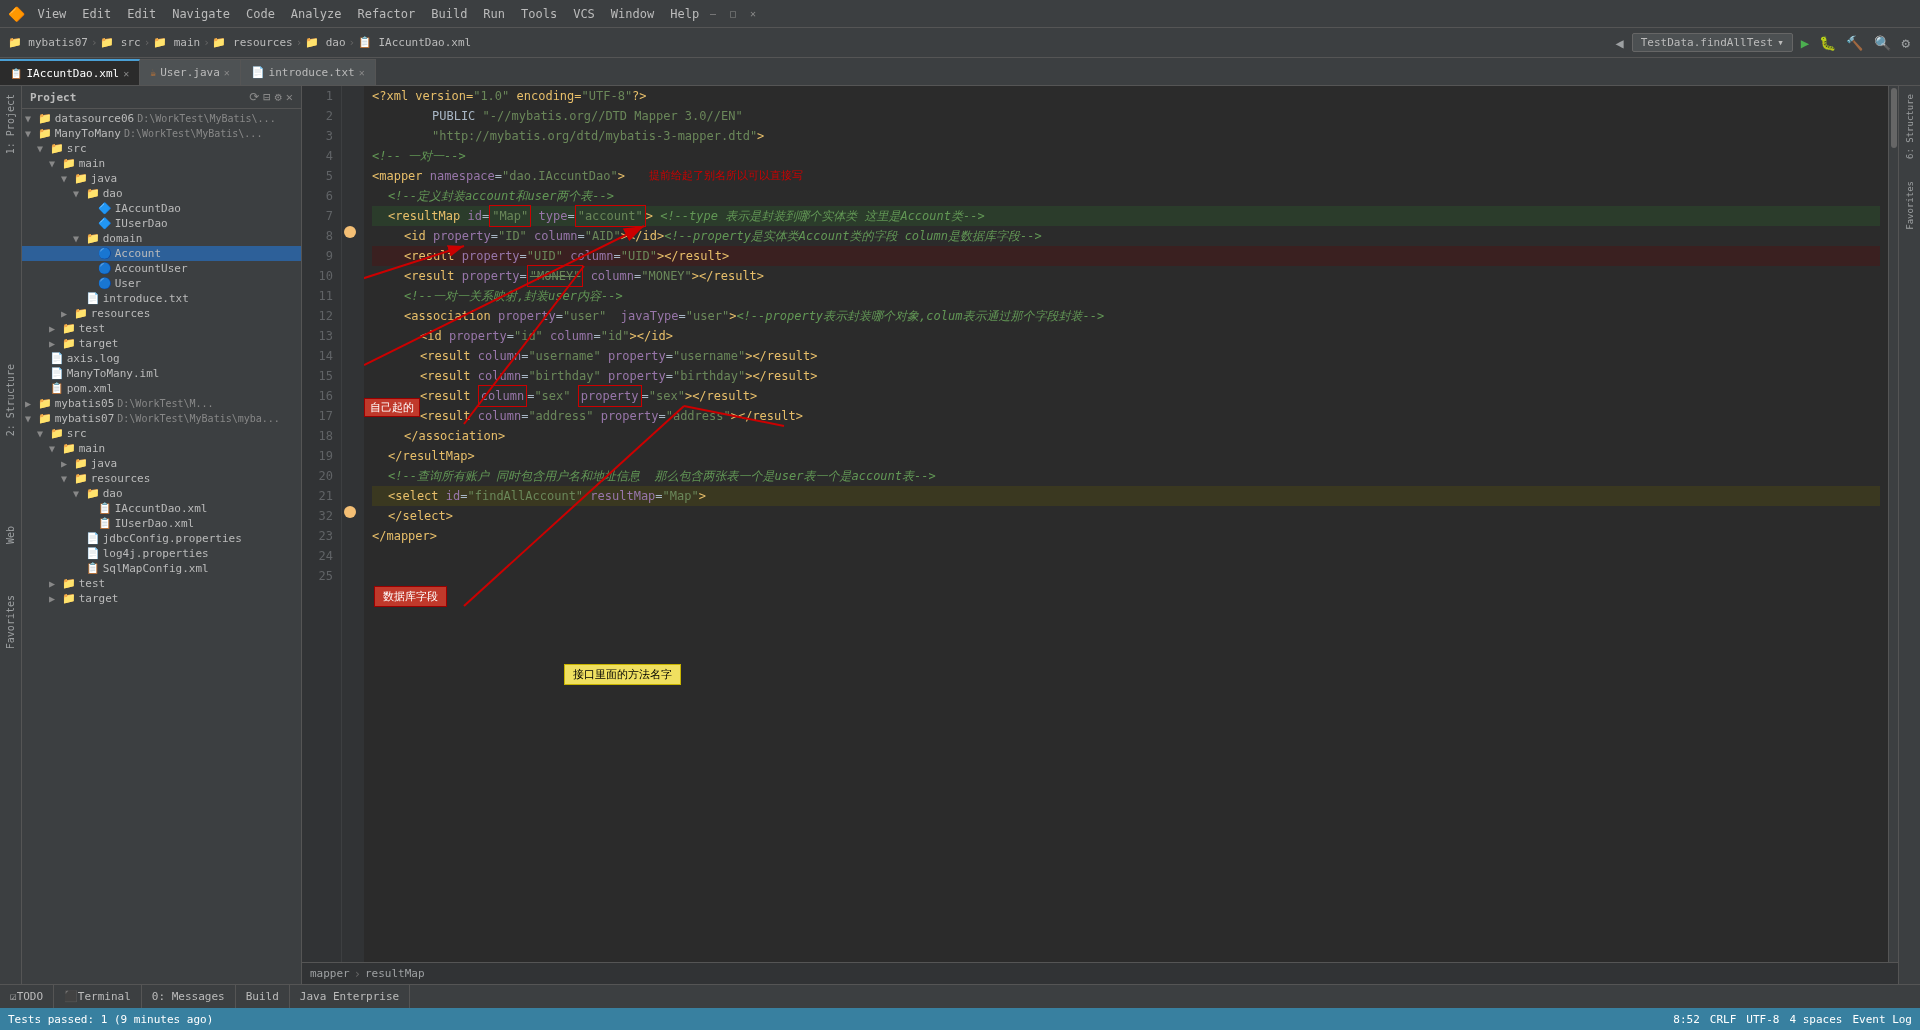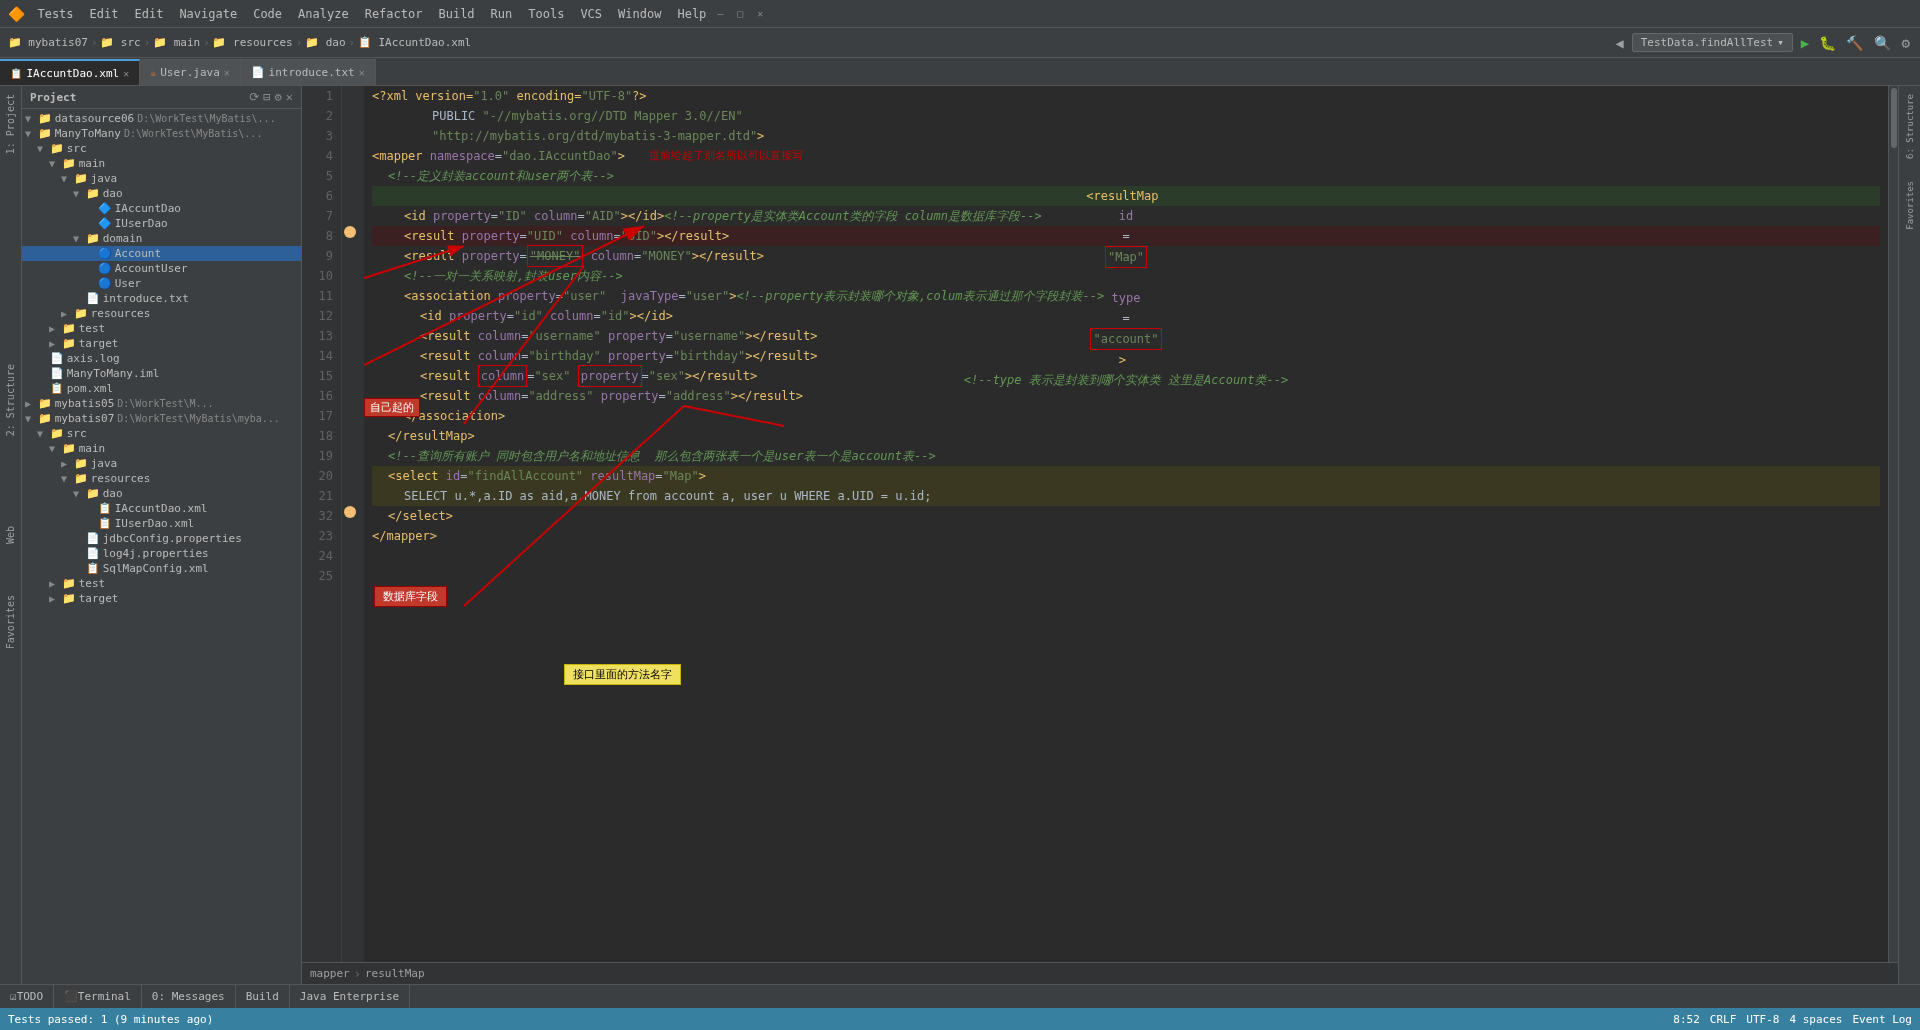--- a/index.html
+++ b/index.html
@@ -98,21 +98,21 @@
 
     .code-wrapper { position: relative; flex: 1; display: flex; overflow: hidden; }
   </style>
 </head>
 <body>
 
 <div class="title-bar">
   <div class="title-bar-left">
     <span class="title-logo">🔶</span>
     <div class="title-menu">
-      <span>Tests</span>
+      <span>View</span>
       <span>Edit</span>
       <span>Edit</span>
       <span>Navigate</span>
       <span>Code</span>
       <span>Analyze</span>
       <span>Refactor</span>
       <span>Build</span>
       <span>Run</span>
       <span>Tools</span>
       <span>VCS</span>
@@ -475,31 +475,34 @@
 
 
         <div class="code-line">
           <span style="display:inline-block;width:60px"></span><span class="c-text">PUBLIC </span><span class="c-val">"-//mybatis.org//DTD Mapper 3.0//EN"</span>
         </div>
 
         <div class="code-line">
           <span style="display:inline-block;width:60px"></span><span class="c-val">"http://mybatis.org/dtd/mybatis-3-mapper.dtd"</span><span class="c-tag">&gt;</span>
         </div>
 
+        <div class="code-line">
+          <span class="c-cmt">&lt;!-- 一对一--&gt;</span>
+        </div>
 
         <div class="code-line">
           <span class="c-tag">&lt;mapper </span><span class="c-attr">namespace</span><span class="c-text">=</span><span class="c-val">"dao.IAccuntDao"</span><span class="c-tag">&gt;</span>
           <span style="margin-left:24px;color:#cc0000;font-size:11px;font-family:Liberation Mono, monospace;">提前给起了别名所以可以直接写</span>
         </div>
 
         <div class="code-line">
           <span style="display:inline-block;width:16px"></span><span class="c-cmt">&lt;!--定义封装account和user两个表--&gt;</span>
         </div>
 
-        <div class="code-line" style="background:#2b3c2b;flex-direction:column;">
+        <div class="code-line" style="background:#2b3c2b;">
           <span style="display:inline-block;width:16px"></span><span class="c-tag">&lt;resultMap </span><span class="c-attr">id</span><span class="c-text">=</span><span class="c-val" style="border:1px solid #cc0000;padding:0 2px;">"Map"</span><span class="c-text"> </span><span class="c-attr">type</span><span class="c-text">=</span><span class="c-val" style="border:1px solid #cc0000;padding:0 2px;">"account"</span><span class="c-tag">&gt; </span><span class="c-cmt">&lt;!--type 表示是封装到哪个实体类 这里是Account类--&gt;</span>
         </div>
 
         <div class="code-line">
           <span style="display:inline-block;width:32px"></span><span class="c-tag">&lt;id </span><span class="c-attr">property</span><span class="c-text">=</span><span class="c-val">"ID"</span><span class="c-text"> </span><span class="c-attr">column</span><span class="c-text">=</span><span class="c-val">"AID"</span><span class="c-tag">&gt;&lt;/id&gt;</span><span class="c-cmt">&lt;!--property是实体类Account类的字段 column是数据库字段--&gt;</span>
         </div>
 
         <div class="code-line" style="background:#3a2020;">
           <span style="display:inline-block;width:32px"></span><span class="c-tag">&lt;result </span><span class="c-attr">property</span><span class="c-text">=</span><span class="c-val">"UID"</span><span class="c-text"> </span><span class="c-attr">column</span><span class="c-text">=</span><span class="c-val">"UID"</span><span class="c-tag">&gt;&lt;/result&gt;</span>
         </div>
@@ -545,23 +548,20 @@
         </div>
 
         <div class="code-line">
           <span style="display:inline-block;width:16px"></span><span class="c-cmt">&lt;!--查询所有账户 同时包含用户名和地址信息  那么包含两张表一个是user表一个是account表--&gt;</span>
         </div>
 
         <div class="code-line" style="background:#3a3820;">
           <span style="display:inline-block;width:16px"></span><span class="c-tag">&lt;select </span><span class="c-attr">id</span><span class="c-text">=</span><span class="c-val">"findAllAccount"</span><span class="c-text"> </span><span class="c-attr">resultMap</span><span class="c-text">=</span><span class="c-val">"Map"</span><span class="c-tag">&gt;</span>
         </div>
 
-        <div class="code-line" style="background:#3a3820;">
-          <span style="display:inline-block;width:32px"></span><span class="c-text">SELECT u.*,a.ID as aid,a.MONEY from account a, user u WHERE a.UID = u.id;</span>
-        </div>
 
         <div class="code-line">
           <span style="display:inline-block;width:16px"></span><span class="c-tag">&lt;/select&gt;</span>
         </div>
 
         <div class="code-line">
           <span class="c-tag">&lt;/mapper&gt;</span>
         </div>
 
         <svg class="arrows" style="position:absolute;top:0;left:0;width:100%;height:100%;pointer-events:none;z-index:15;">

